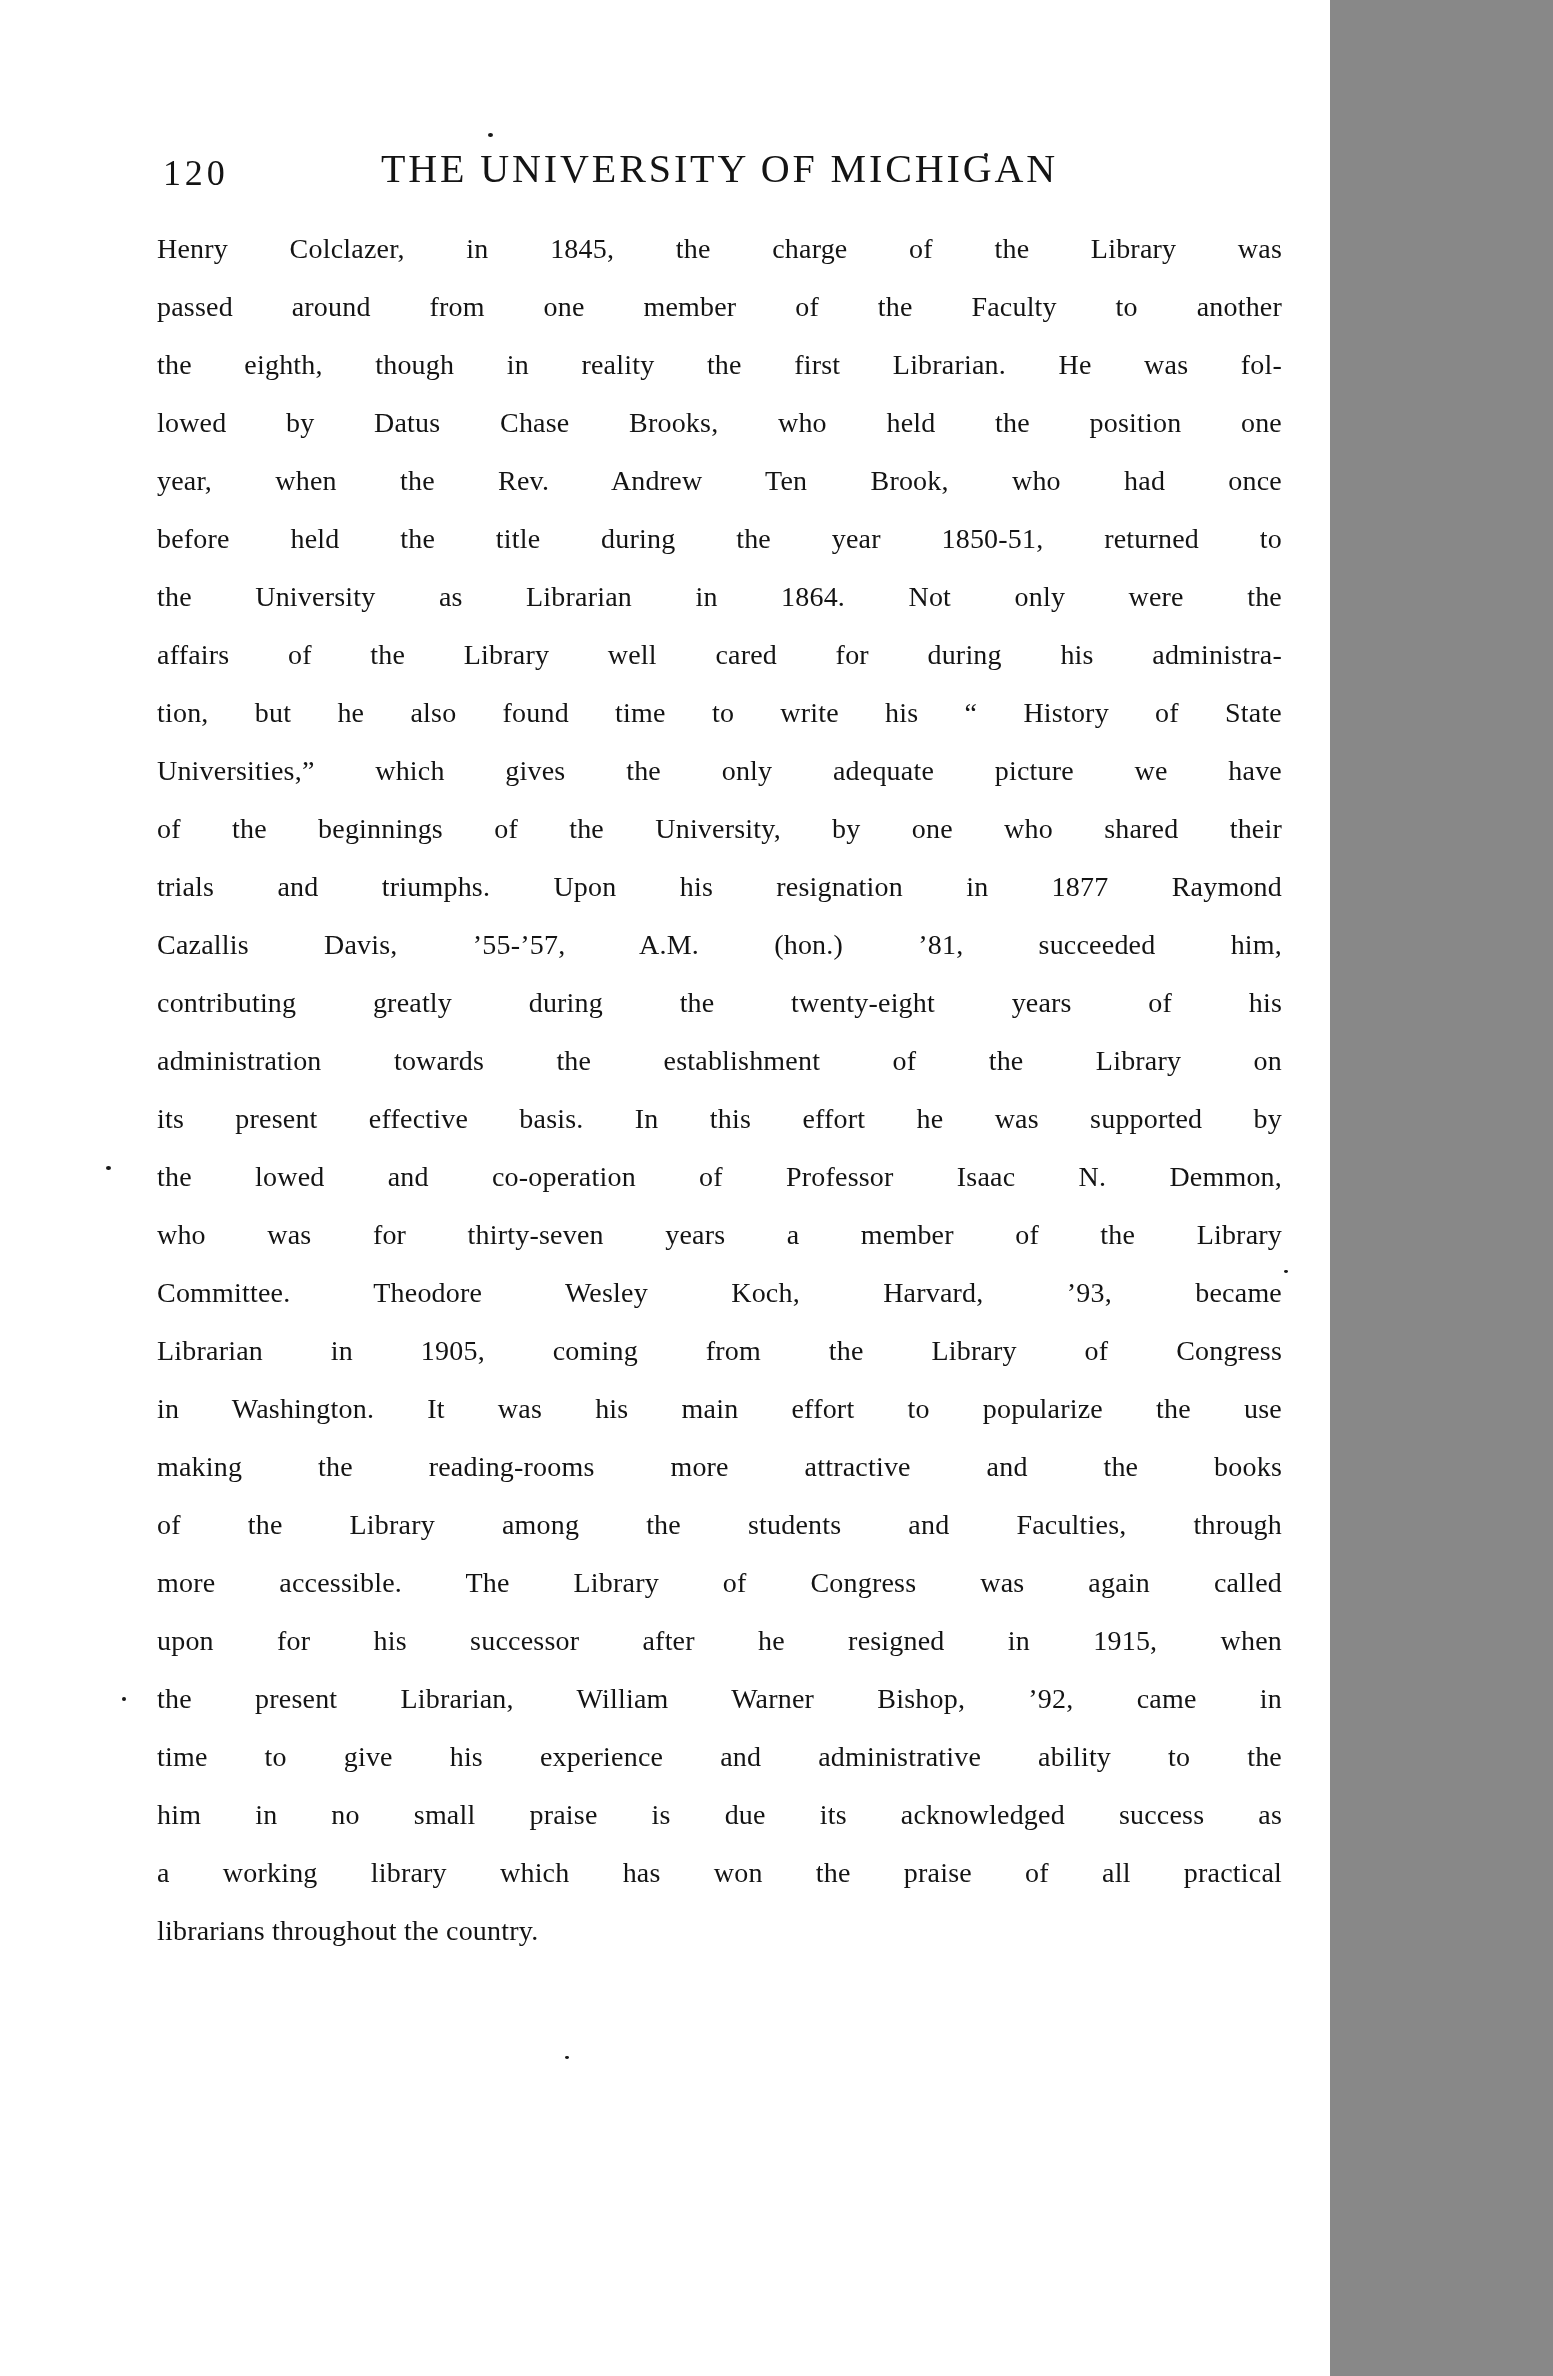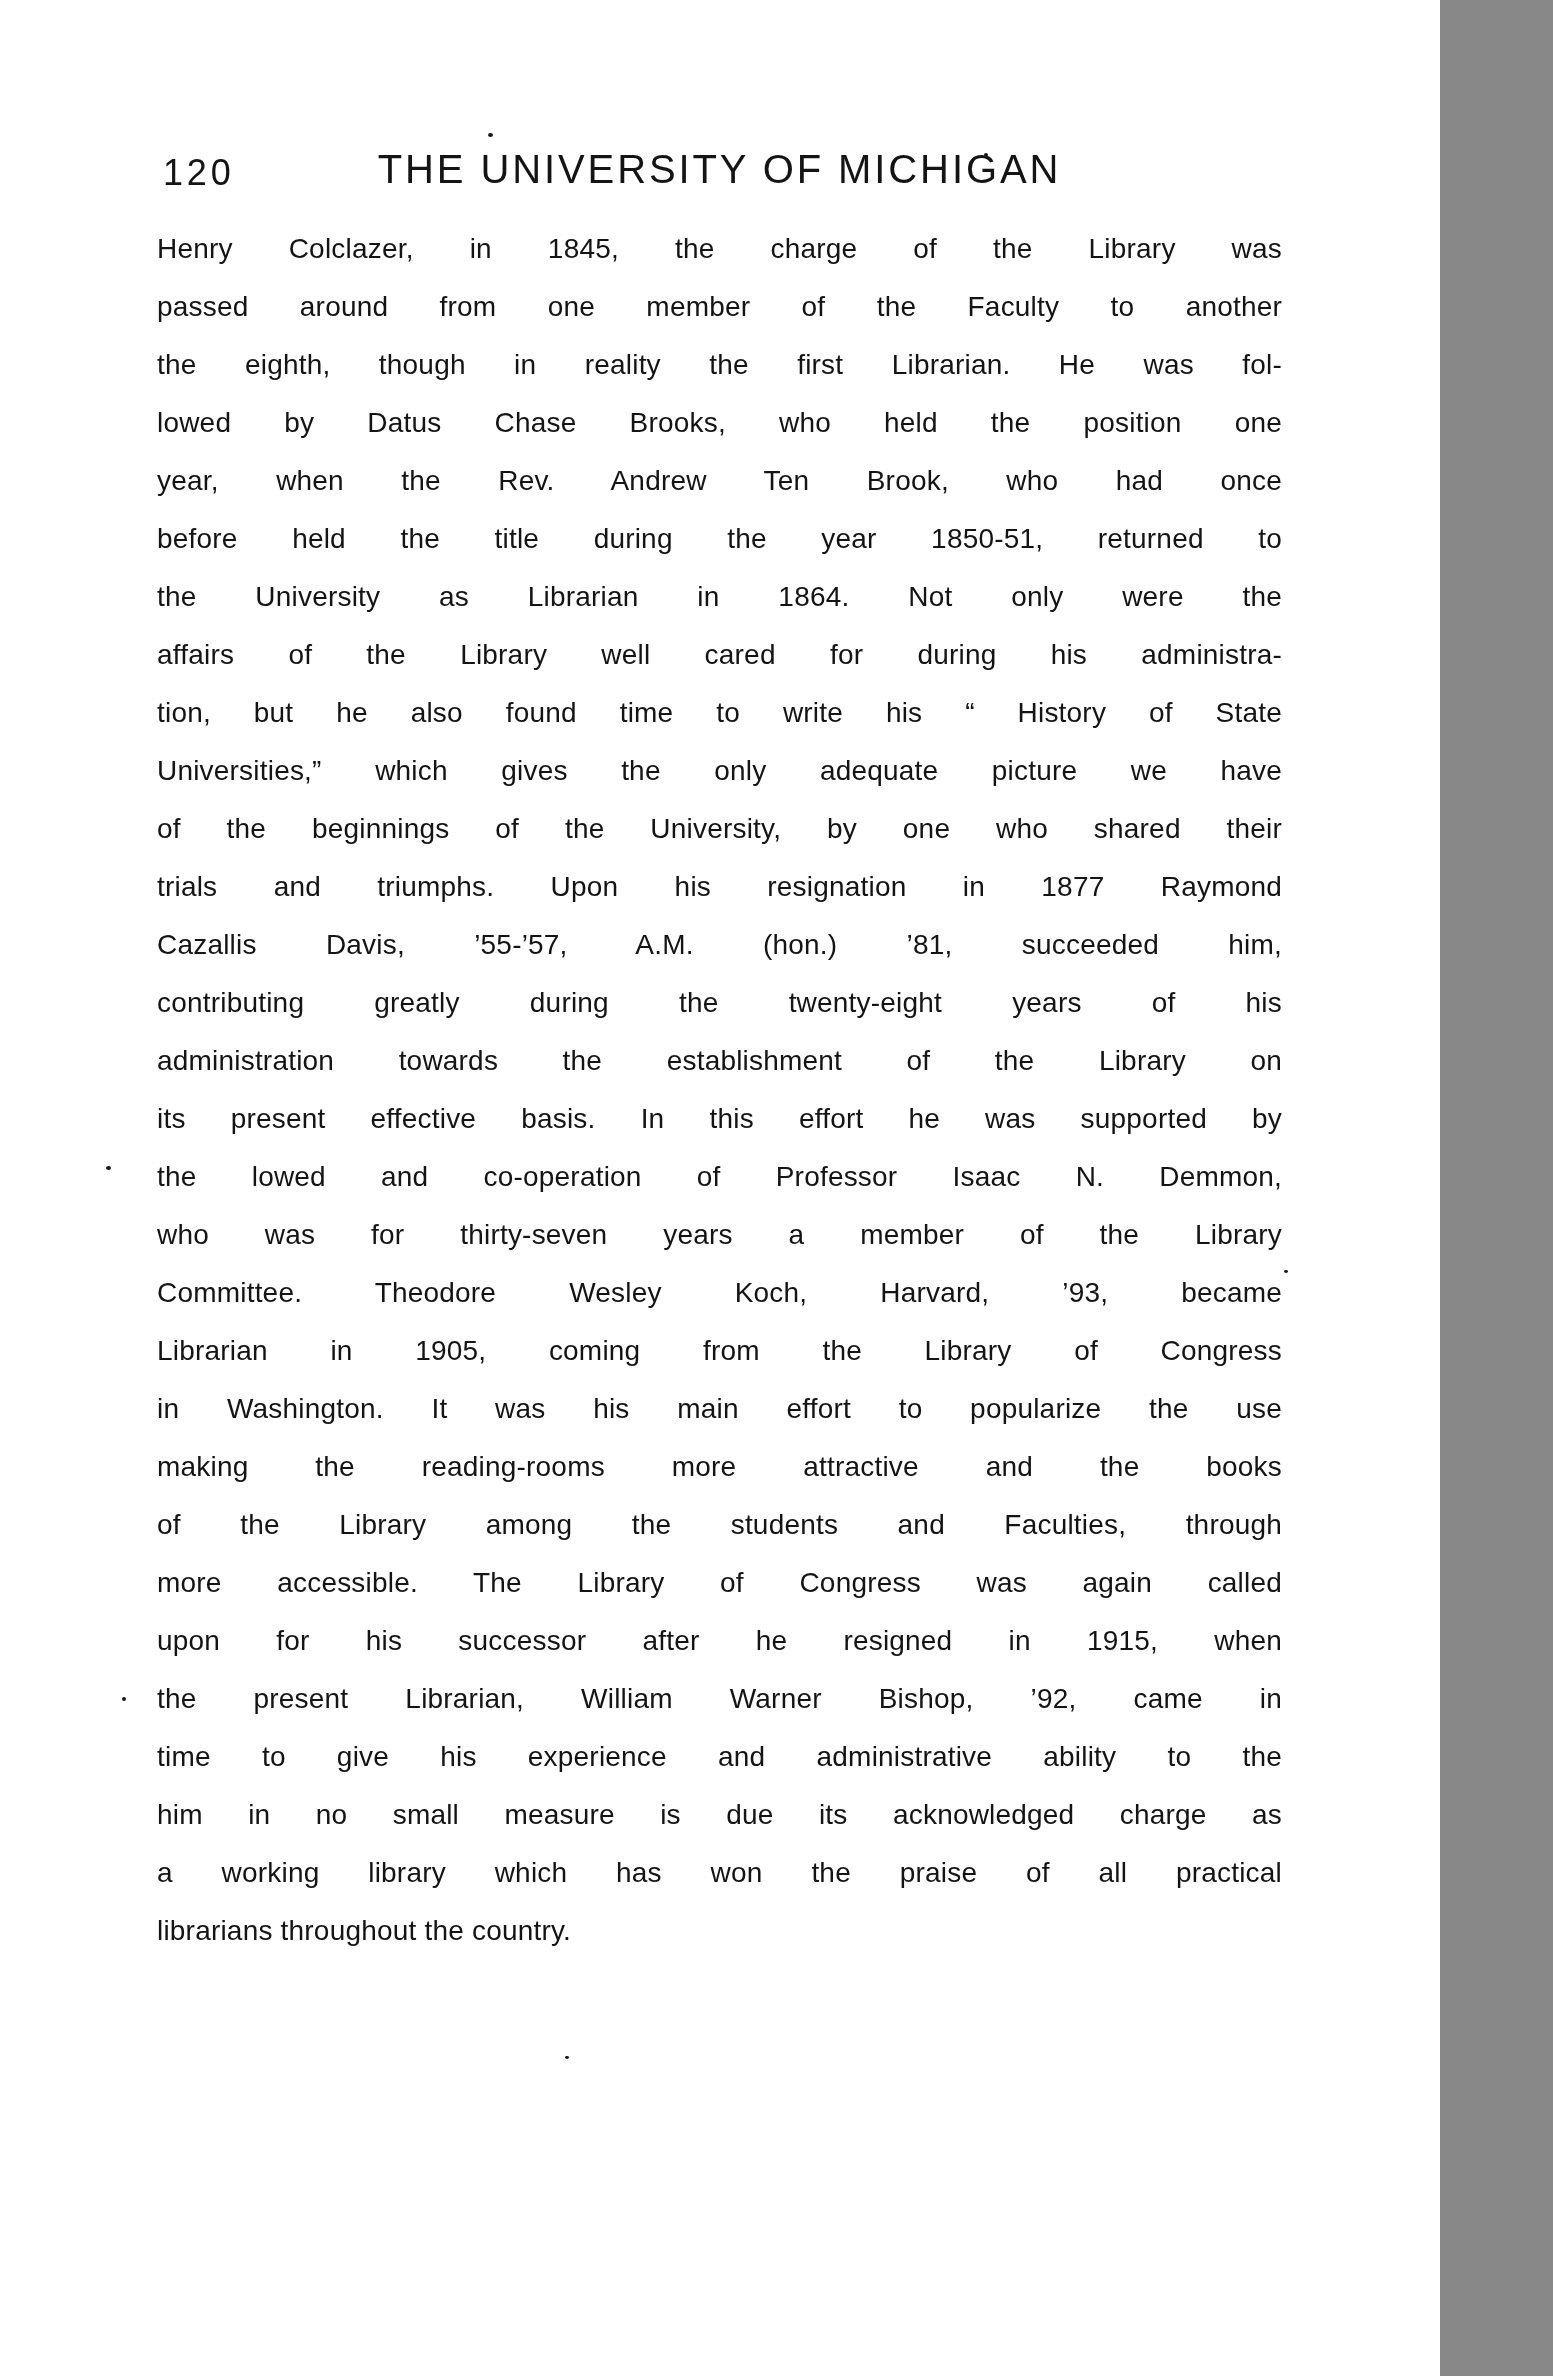--- a/index.html
+++ b/index.html
@@ -1,21 +1,21 @@
 <!DOCTYPE html>
 <html style="--paper: #ffffff; --ink: #141414;"><head>
 <meta charset="utf-8">
 <style>
   html,body{margin:0;padding:0;background:#888;}
   .page{
     position:relative;
-    width:1440px;height:2377px;
+    width:1330px;height:2377px;
     background:var(--paper,#ffffff);
     overflow:hidden;
-    font-family:Liberation Sans, sans-serif;
+    font-family:Liberation Serif, serif;
     color:var(--ink,#141414);
   }
   .header{position:absolute;left:157px;top:147px;width:1125px;height:59px;}
   .pagenum{
     position:absolute;left:5.9px;top:7.8px;
     font-size:36px;letter-spacing:3.9px;line-height:1;
   }
   .htitle{
     position:absolute;left:0;right:0;top:0;text-align:center;
     font-size:40px;letter-spacing:2.9px;line-height:1.1;white-space:nowrap;
@@ -101,21 +101,21 @@
     <div class="tline">who was for thirty-seven years a member of the Library</div>
     <div class="tline">Committee.  Theodore Wesley Koch, Harvard, ’93, became</div>
     <div class="tline">Librarian in 1905, coming from the Library of Congress</div>
     <div class="tline">in Washington.  It was his main effort to popularize the use</div>
     <div class="tline">making the reading-rooms more attractive and the books</div>
     <div class="tline">of the Library among the students and Faculties, through</div>
     <div class="tline">more accessible.  The Library of Congress was again called</div>
     <div class="tline">upon for his successor after he resigned in 1915, when</div>
     <div class="tline">the present Librarian, William Warner Bishop, ’92, came in</div>
     <div class="tline">time to give his experience and administrative ability to the</div>
-    <div class="tline">him in no small measure is due its acknowledged charge as</div>
+    <div class="tline">him in no small praise is due its acknowledged success as</div>
     <div class="tline">a working library which has won the praise of all practical</div>
     <div class="tline last">librarians throughout the country.</div>
   </div>
 
   <div class="art art-band"></div>
   <div class="art art-band-edge"></div>
   <div class="art art-tail"></div>
   <div class="art art-line1"></div>
   <div class="art art-line2"></div>
   <div class="art art-tick"></div>

